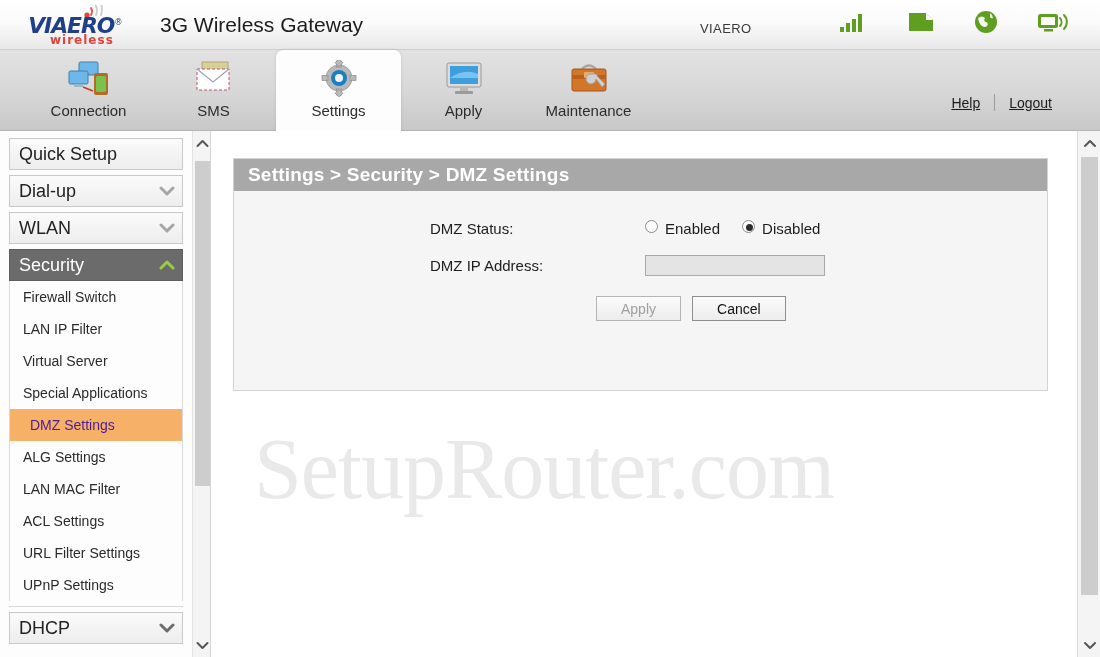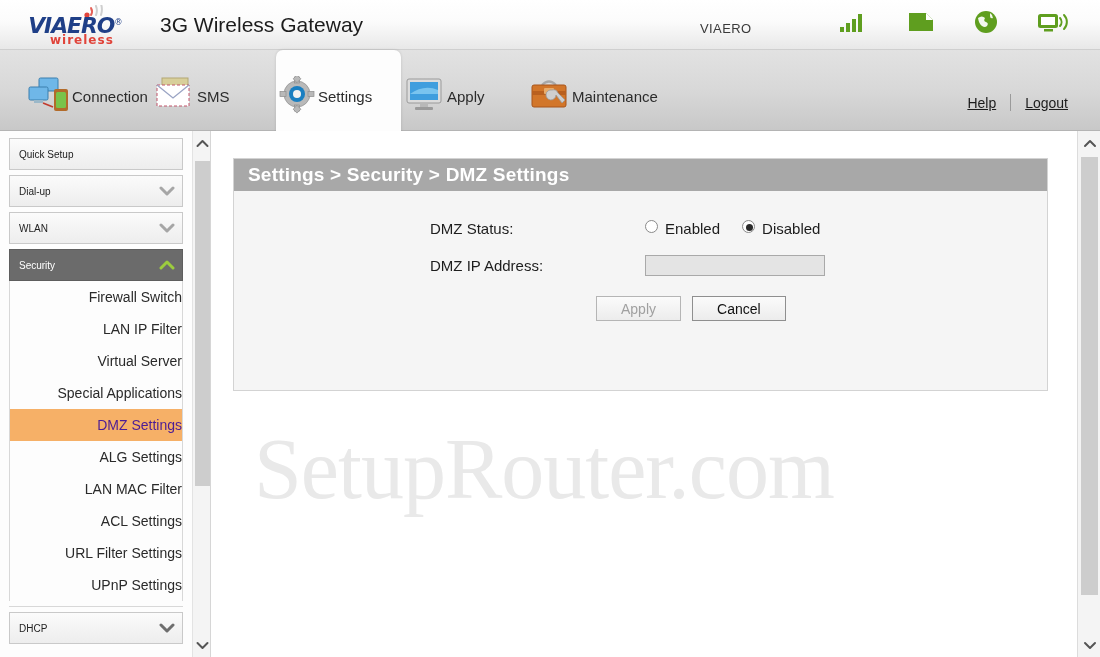--- a/index.html
+++ b/index.html
@@ -58,35 +58,35 @@
 
   
   .navbar {
     position: absolute; left: 0; top: 50px; width: 1100px; height: 81px;
     background: linear-gradient(to bottom, #e2e2e2 0%, #d8d8d8 50%, #c8c8c8 100%);
     border-bottom: 1px solid #b4b4b4;
   }
   .tabs { position: absolute; left: 26px; top: 0; height: 81px; display: flex; }
   .tab {
     width: 125px; height: 81px;
-    display: flex; flex-direction: row; align-items: center; justify-content: flex-start;
+    display: flex; flex-direction: column; align-items: center; justify-content: flex-start;
     padding-top: 9px; cursor: pointer; position: relative;
   }
   .tab.active {
     background: #fdfdfd;
     border-top-left-radius: 7px; border-top-right-radius: 7px;
     box-shadow: 0 0 3px rgba(0,0,0,.14);
   }
   .tab-icon { height: 40px; display: flex; align-items: center; justify-content: center; }
   .tab-label {
     font-size: 15px; color: #2c2c2c; margin-top: 3px;
     font-family: "Liberation Sans", sans-serif;
   }
   .header-links {
-    position: absolute; right: 32px; top: 44px;
+    position: absolute; right: 48px; top: 44px;
     display: flex; align-items: center; gap: 14px;
     font-size: 14px;
   }
   .header-links a {
     color: #1c1c1c; text-decoration: underline; cursor: pointer;
   }
   .links-div { width: 1px; height: 17px; background: #9a9a9a; }
 
   
   .body-area {
@@ -99,35 +99,35 @@
     position: absolute; left: 0; top: 0; width: 192px; height: 526px;
     background: #fdfdfd; overflow: hidden;
     padding-top: 7px;
   }
   .sb-group {
     margin: 0 9px 5px 9px; height: 32px;
     background: linear-gradient(to bottom, #fbfbfb 0%, #ededed 100%);
     border: 1px solid #c9c9c9;
     display: flex; align-items: center; justify-content: space-between;
     padding: 0 7px 0 9px; cursor: pointer;
-    font-size: 10px; color: #222;
+    font-size: 18px; color: #222;
   }
   .sb-group.expanded {
     background: #6b6b6b; border-color: #5e5e5e; color: #ffffff;
     margin-bottom: 0;
   }
   .chev { width: 16px; height: 10px; }
   .sb-sub {
     background: #fdfdfd;
     margin: 0 9px 0 9px;
     border-left: 1px solid #d8d8d8; border-right: 1px solid #d8d8d8;
   }
   .sb-item {
     height: 32px; display: flex; align-items: center;
-    padding-left: 13px; font-size: 14px; color: #2a2a2a; cursor: pointer; justify-content: flex-end;
+    padding-left: 13px; font-size: 14px; color: #2a2a2a; cursor: pointer;
   }
   .sb-item.selected { background: #f6b067; color: #4c1d95; padding-left: 20px; }
   .sb-sub-end { margin: 0 9px 5px 9px; border-bottom: 1px solid #d8d8d8; height: 6px; background:#fdfdfd;}
 
   
   .sb-scroll {
     position: absolute; left: 192px; top: 0; width: 19px; height: 526px;
     background: #f4f4f4; border-left: 1px solid #e3e3e3; border-right: 1px solid #d6d6d6;
   }
   .sb-thumb {

